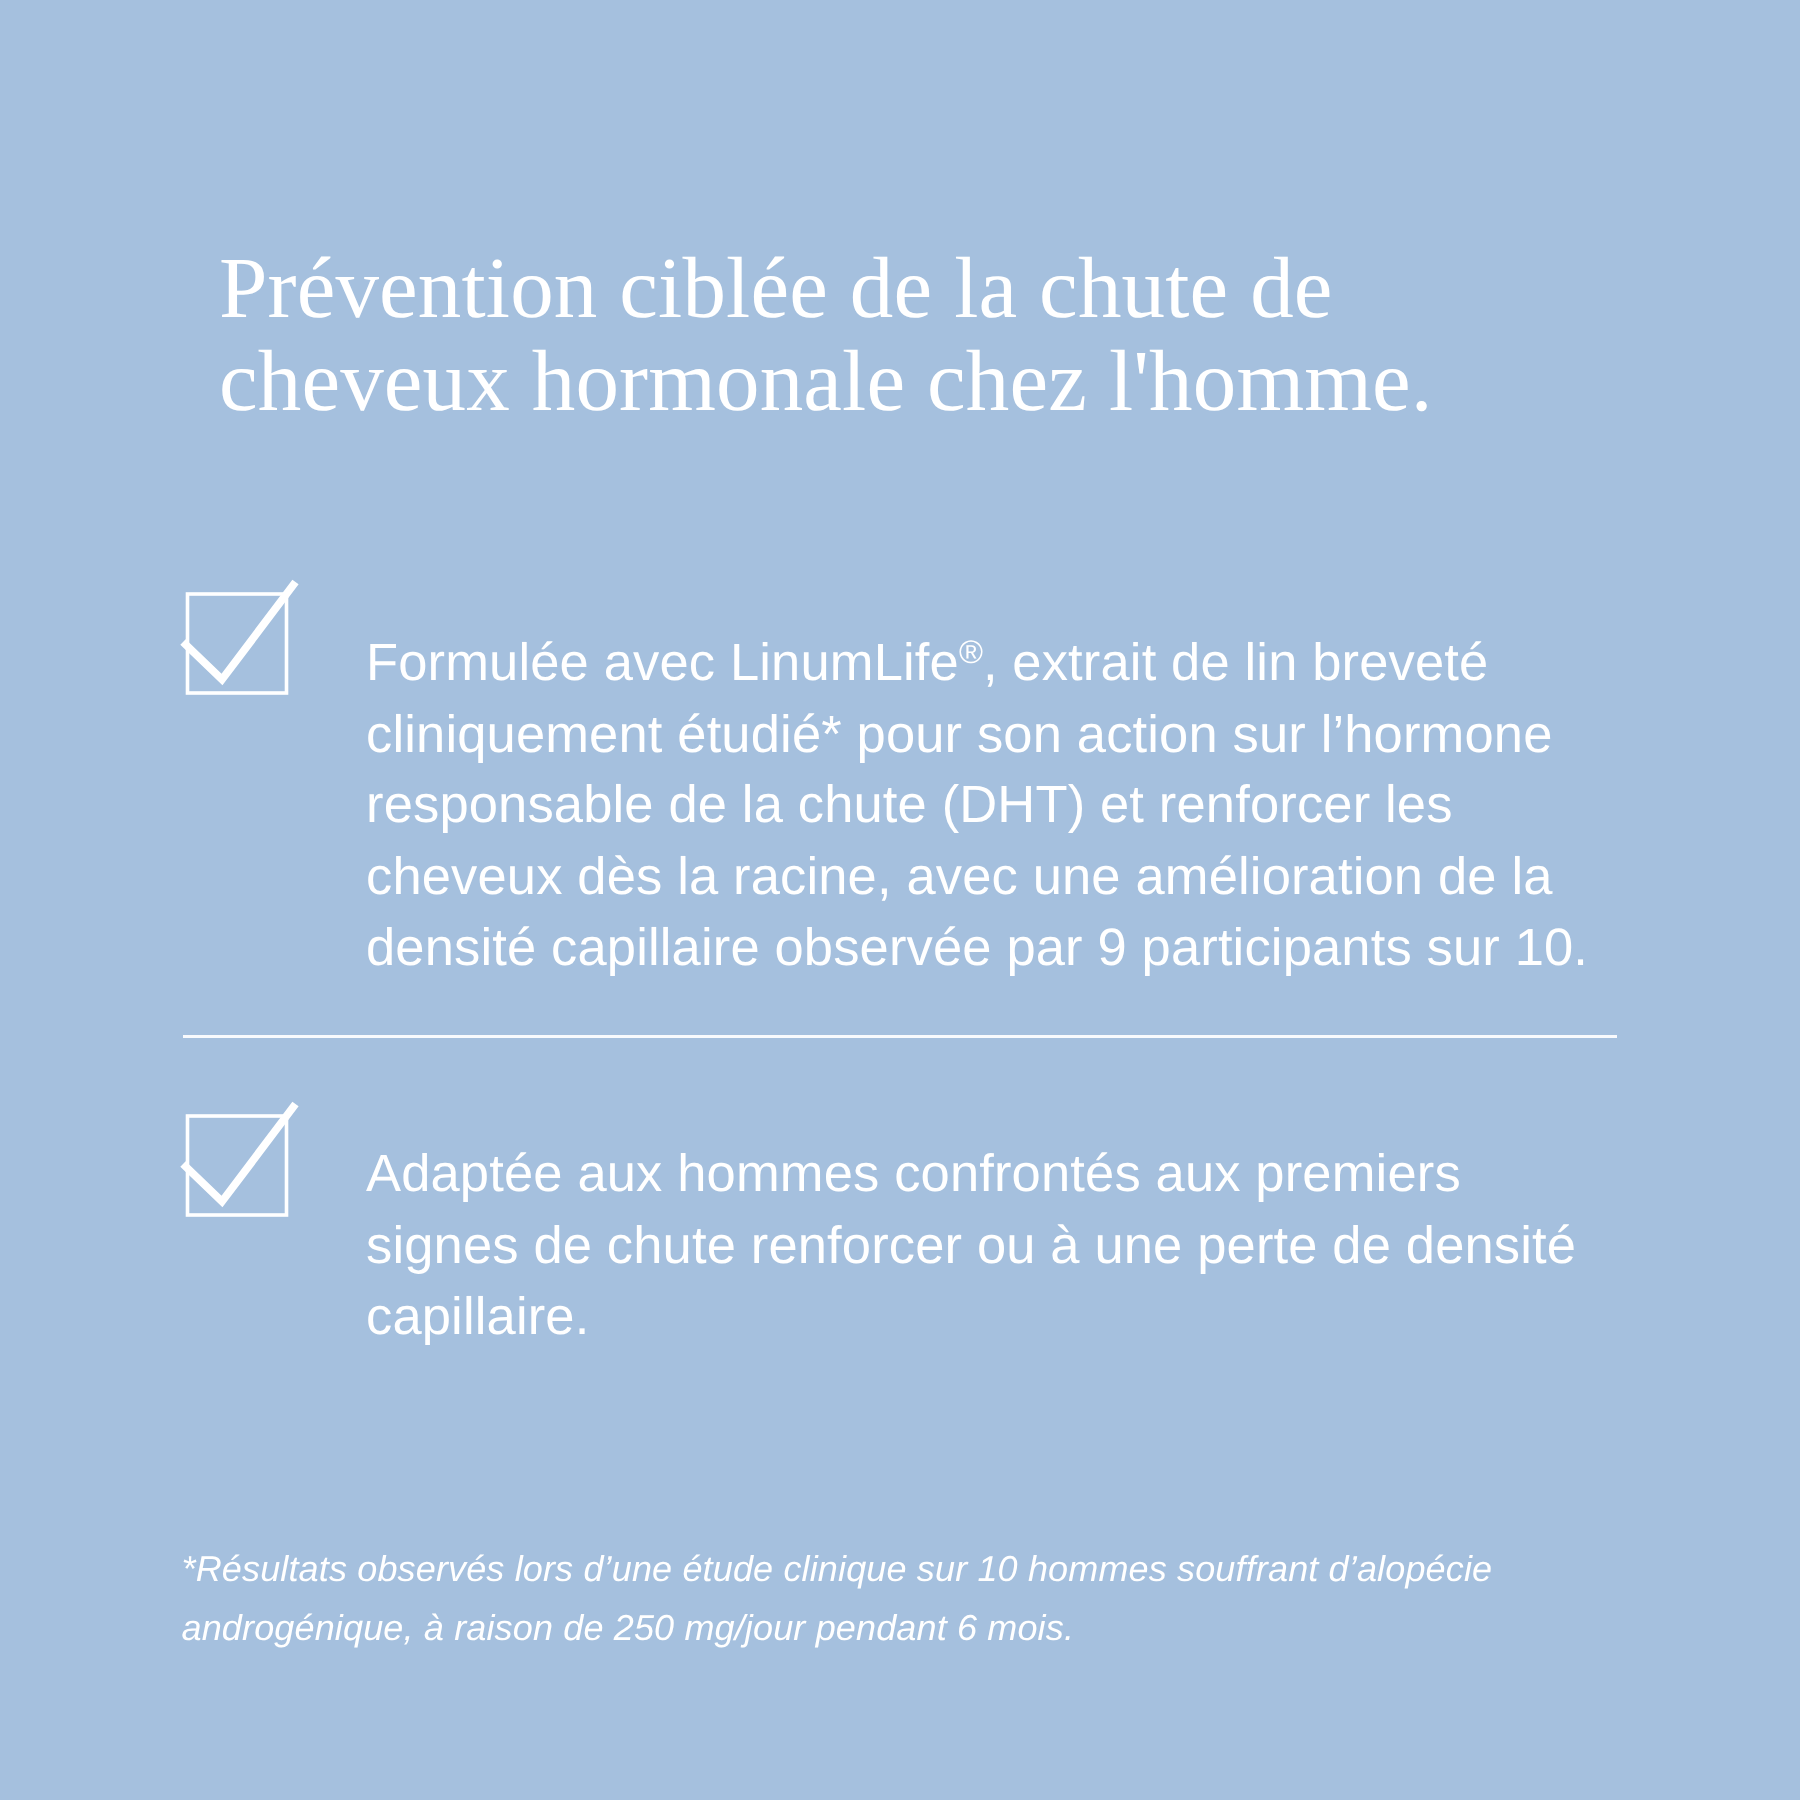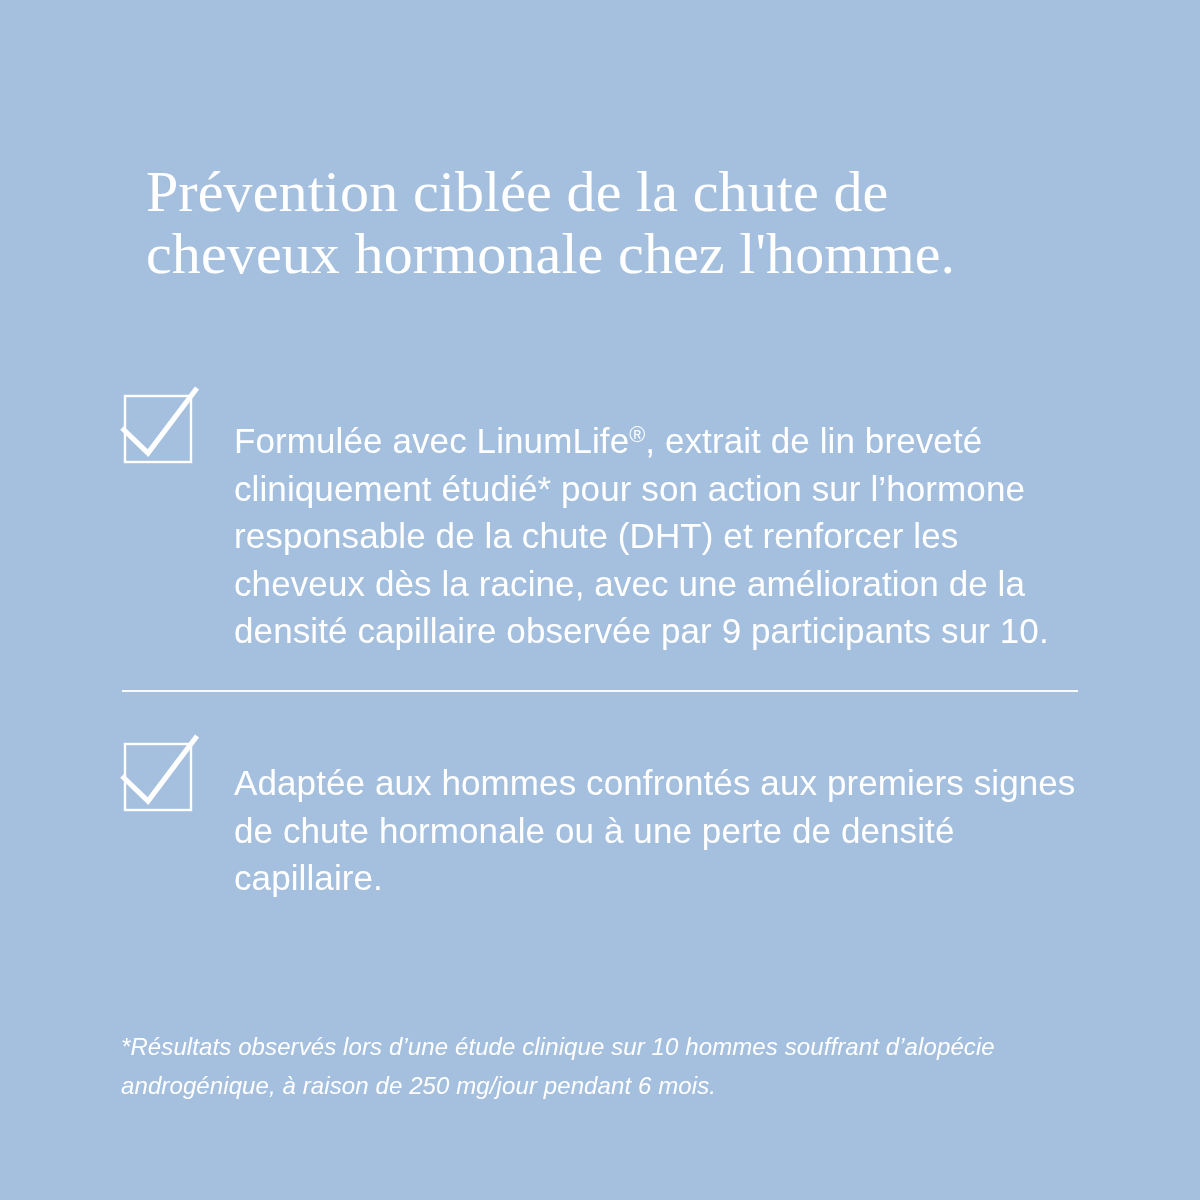--- a/index.html
+++ b/index.html
@@ -69,21 +69,21 @@
   .check-wrap svg {
     display: block;
     position: absolute;
     left: 0;
     top: 0;
     overflow: visible;
   }
 
   .bullet-text {
     flex: 1 1 auto;
-    margin-left: 30px;
+    margin-left: 40px;
     color: #ffffff;
     font-family: "Liberation Sans", sans-serif;
     font-weight: 400;
     font-size: 35px;
     line-height: 47.5px;
     letter-spacing: 0.1px;
   }
 
   
   .divider {
@@ -139,20 +139,20 @@
 
     <div class="divider"></div>
 
     <div class="bullet bullet-2">
       <span class="check-wrap">
         <svg width="84" height="80" viewBox="0 0 84 80" fill="none" aria-hidden="true">
           <rect x="5" y="14" width="66" height="66" stroke="#ffffff" stroke-width="2.4" fill="none"></rect>
           <path d="M2 46 L28 71 L77 6" stroke="#ffffff" stroke-width="5.2" fill="none" stroke-linecap="butt" stroke-linejoin="miter"></path>
         </svg>
       </span>
-      <p class="bullet-text">Adaptée aux hommes confrontés aux premiers signes de chute hormonale ou à une perte de densité capillaire.</p>
+      <p class="bullet-text">Adaptée aux hommes confrontés aux premiers signes de chute renforcer ou à une perte de densité capillaire.</p>
     </div>
 
   </div>
 
   <p class="footnote">*Résultats observés lors d’une étude clinique sur 10 hommes souffrant d’alopécie androgénique, à raison de 250 mg/jour pendant 6 mois.</p>
 
 </div>
 
 </body></html>

